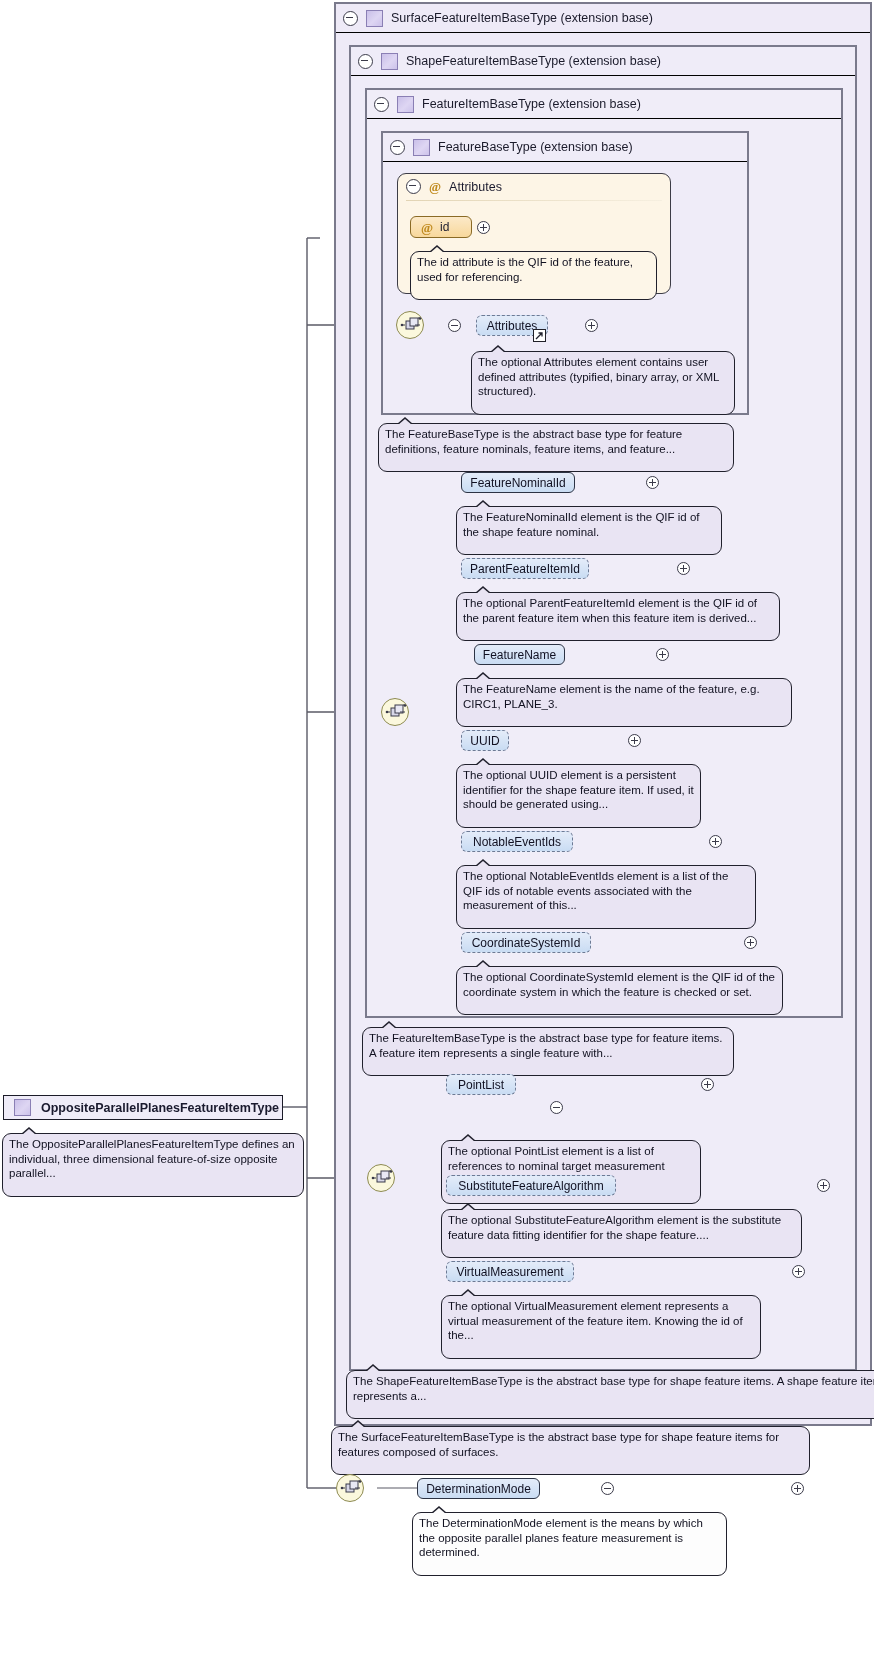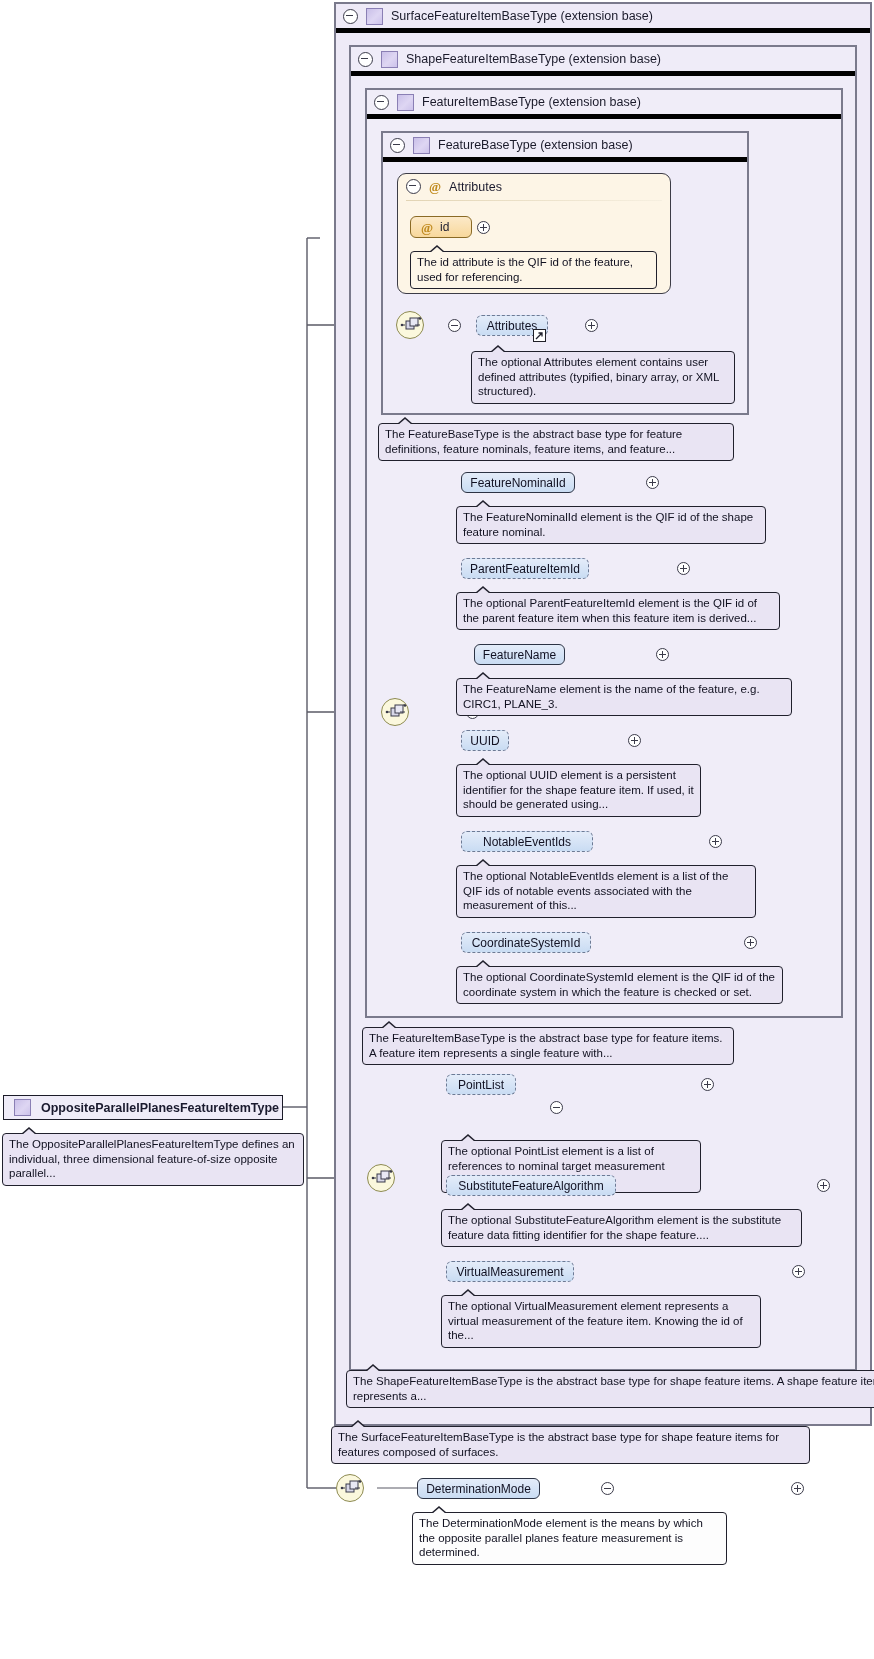--- a/index.html
+++ b/index.html
@@ -28,21 +28,21 @@
 
   .exthdr{
     position:absolute;
     left:0;top:0;
     height:29px;
     display:flex;
     align-items:center;
     gap:8px;
     padding-left:7px;
     box-sizing:border-box;
-    border-bottom:5px solid #000000;
+    border-bottom:1px solid #000000;
     width:100%;
   }
   .exthdr .lbl{font-size:12.5px;color:#1b1b2b;white-space:nowrap;}
 
   
   .circ{
     width:13px;height:13px;border-radius:50%;
     border:1px solid #3b3b4a;background:#ffffff;
     display:inline-block;position:relative;flex:none;
   }
@@ -112,22 +112,22 @@
   .attrpanel .hdrline{
     position:absolute;left:8px;right:8px;top:26px;height:1px;
     background:linear-gradient(90deg,#e2d4b4,#f6efe0);
   }
 
   
   .note{
     position:absolute;
     background:#e9e4f3;
     border:1px solid #20202c;
-    border-radius:4px;
-    padding:3px 6px 4px 6px;
+    border-radius:9px;
+    padding:3px 6px 15px 6px;
     font-size:11.5px;
     line-height:14.5px;
     color:#111120;
     box-sizing:border-box;
   }
   .note.cream{background:#fdf6e8;}
   .note.white{background:#fdfdfd;}
   .note:before{
     content:"";
     position:absolute;
@@ -329,21 +329,21 @@
     <circle cx="20" cy="2.5" r="1.3" fill="#3a3a4a"></circle>
   </svg>
 </div>
 <span class="circ abs" style="left:417px;top:706px;"></span>
 
 
 <div class="elem required" style="left:461px;top:472px;width:114px;">
   <span>FeatureNominalId</span>
 </div>
 <span class="circ plus abs" style="left:581px;top:476px;"></span>
-<div class="note" style="left:456px;top:506px;width:310px;">
+<div class="note" style="left:456px;top:506px;width:266px;">
   <span>The FeatureNominalId element is the QIF id of the shape feature nominal.</span>
 </div>
 
 
 <div class="elem optional" style="left:461px;top:558px;width:128px;">
   <span>ParentFeatureItemId</span>
 </div>
 <span class="circ plus abs" style="left:595px;top:562px;"></span>
 <div class="note" style="left:456px;top:592px;width:324px;">
   <span>The optional ParentFeatureItemId element is the QIF id of the parent feature item when this feature item is derived...</span>
@@ -361,21 +361,21 @@
 
 <div class="elem optional" style="left:461px;top:730px;width:48px;">
   <span>UUID</span>
 </div>
 <span class="circ plus abs" style="left:514px;top:734px;"></span>
 <div class="note" style="left:456px;top:764px;width:245px;">
   <span>The optional UUID element is a persistent identifier for the shape feature item. If used, it should be generated using...</span>
 </div>
 
 
-<div class="elem optional" style="left:461px;top:831px;width:132px;">
+<div class="elem optional" style="left:461px;top:831px;width:112px;">
   <span>NotableEventIds</span>
 </div>
 <span class="circ plus abs" style="left:578px;top:835px;"></span>
 <div class="note" style="left:456px;top:865px;width:300px;">
   <span>The optional NotableEventIds element is a list of the QIF ids of notable events associated with the measurement of this...</span>
 </div>
 
 
 <div class="elem optional" style="left:461px;top:932px;width:130px;">
   <span>CoordinateSystemId</span>

